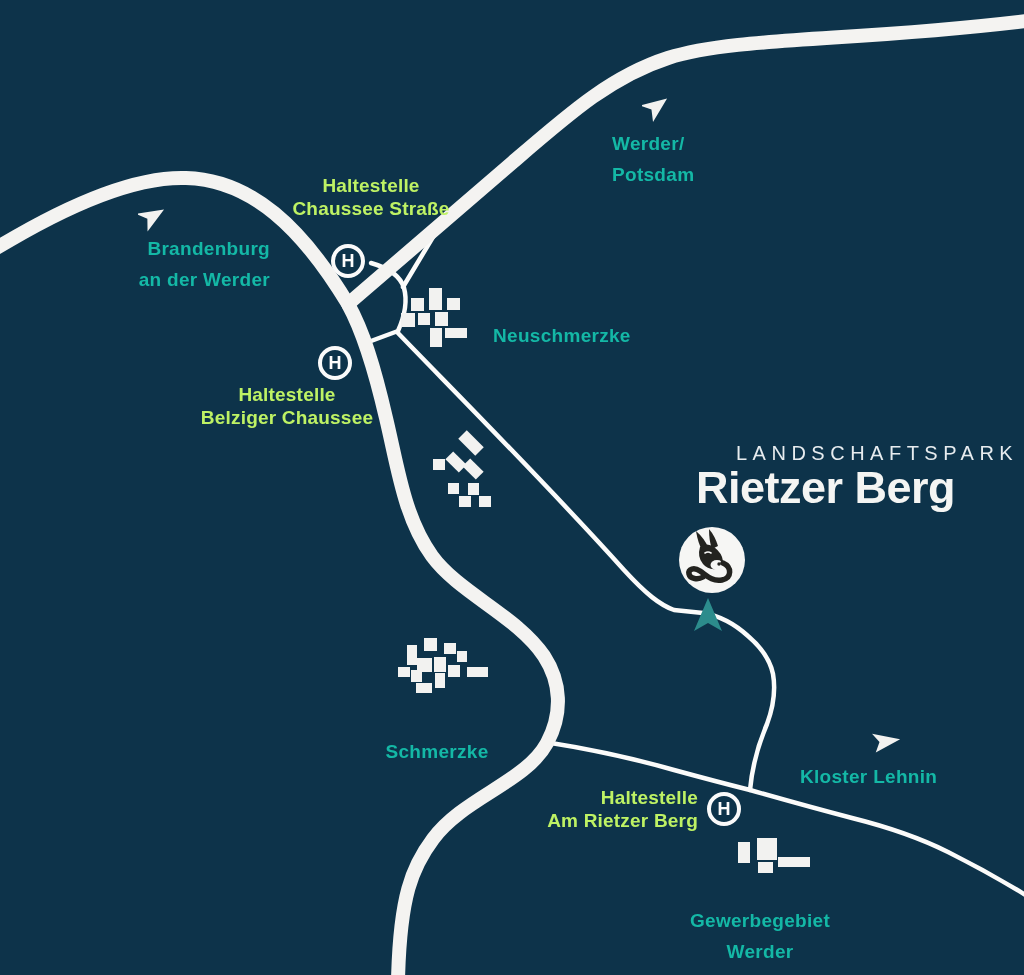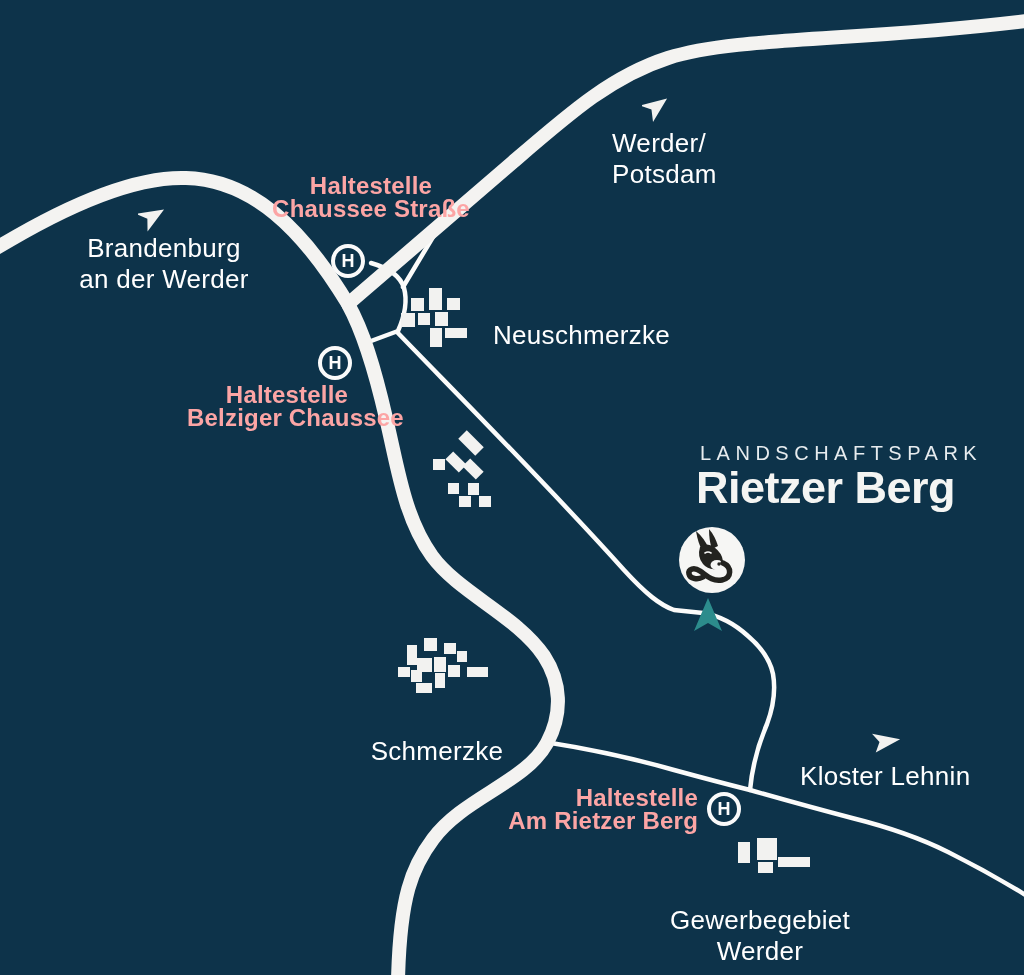--- a/index.html
+++ b/index.html
@@ -6,31 +6,31 @@
   .map{
     position:relative;
     width:1024px;height:975px;
     background:#0d334a;
     overflow:hidden;
     font-family:"Liberation Sans", sans-serif;
   }
   .map svg.geo{position:absolute;left:0;top:0;}
   .label{position:absolute;white-space:nowrap;}
   .label--place{
-    color:#ffffff;font-size:26px;line-height:31px;font-weight:400;
+    color:#14b8a6;font-size:19px;line-height:31px;font-weight:700;
     letter-spacing:.3px;
   }
   .label--stop{
-    color:#fca5a5;font-size:24px;line-height:23px;font-weight:700;
+    color:#bef264;font-size:19px;line-height:23px;font-weight:700;
     letter-spacing:.2px;
   }
   .t-center{text-align:center;}
   .t-right{text-align:right;}
   .label--kicker{
-    color:#e7ecef;font-size:20px;font-weight:400;letter-spacing:5.5px;
+    color:#e7ecef;font-size:20px;font-weight:400;letter-spacing:5.5px;margin-left:36px;
   }
   .label--title{
     color:#f4f5f3;font-size:45px;font-weight:700;letter-spacing:-.5px;
   }
   .hbadge{
     position:absolute;width:26px;height:26px;border:4px solid #fafafa;
     border-radius:50%;display:flex;align-items:center;justify-content:center;
     color:#fcfcfc;font-size:18px;font-weight:700;background:transparent;
     line-height:1;
   }
@@ -106,21 +106,21 @@
   <svg class="icon" style="left:138px;top:203px;" width="30" height="30" viewBox="0 0 32 26">
     <path d="M0,3 L30,8 L6,25 L10,12 Z" fill="#f2f2f0" transform="rotate(-18 16 13)"></path>
   </svg>
   <svg class="icon" style="left:642px;top:93px;" width="30" height="30" viewBox="0 0 32 26">
     <path d="M0,3 L30,8 L6,25 L10,12 Z" fill="#f2f2f0" transform="rotate(-24 16 13)"></path>
   </svg>
   <svg class="icon" style="left:872px;top:728px;" width="30" height="30" viewBox="0 0 32 26">
     <path d="M0,3 L30,9 L4,23 L8,12 Z" fill="#f2f2f0"></path>
   </svg>
 
-  <div class="label label--place t-center" style="left:58px;top:233px;width:212px;">
+  <div class="label label--place t-center" style="left:58px;top:233px;width:212px;text-align:right;">
     <div>Brandenburg</div>
     <div>an der Werder</div>
   </div>
 
   <div class="label label--stop t-center" style="left:271px;top:174px;width:200px;">
     <div>Haltestelle</div>
     <div>Chaussee Straße</div>
   </div>
 
   <div class="label label--place" style="left:612px;top:128px;">

